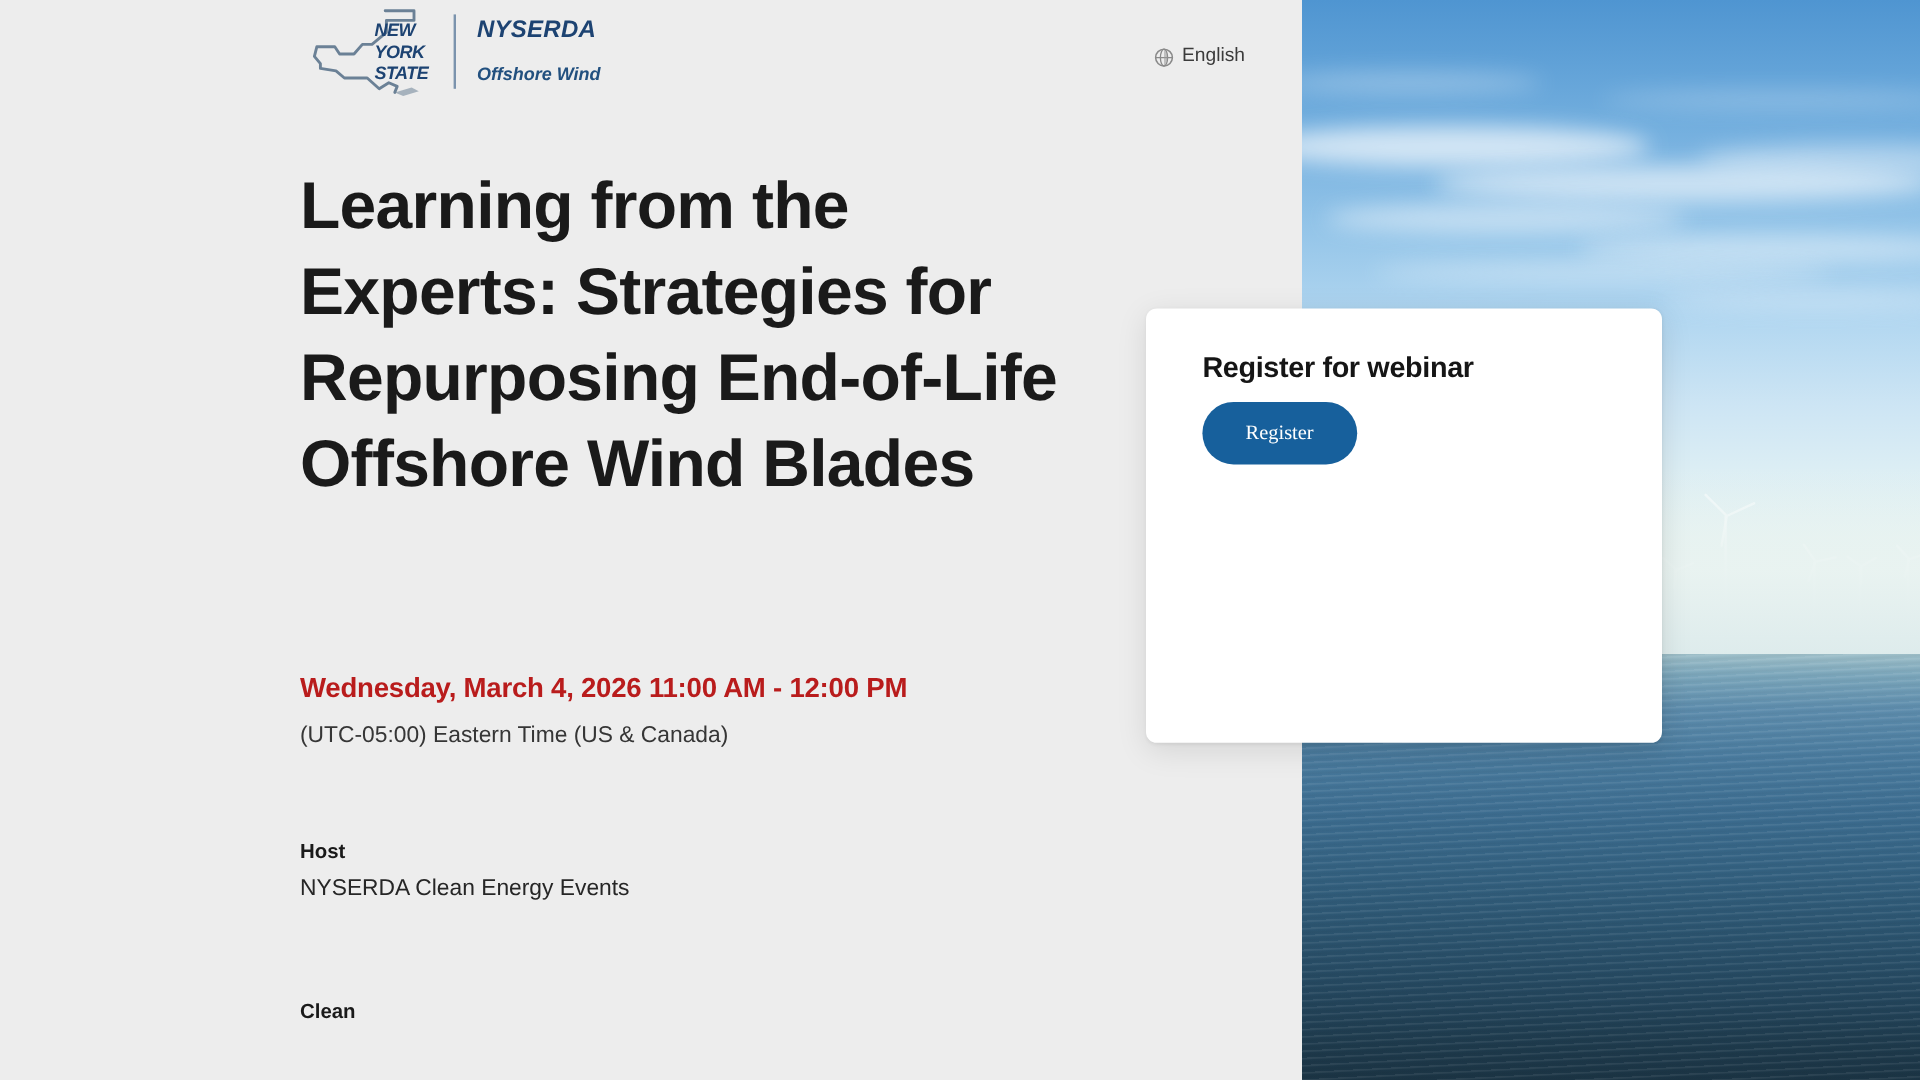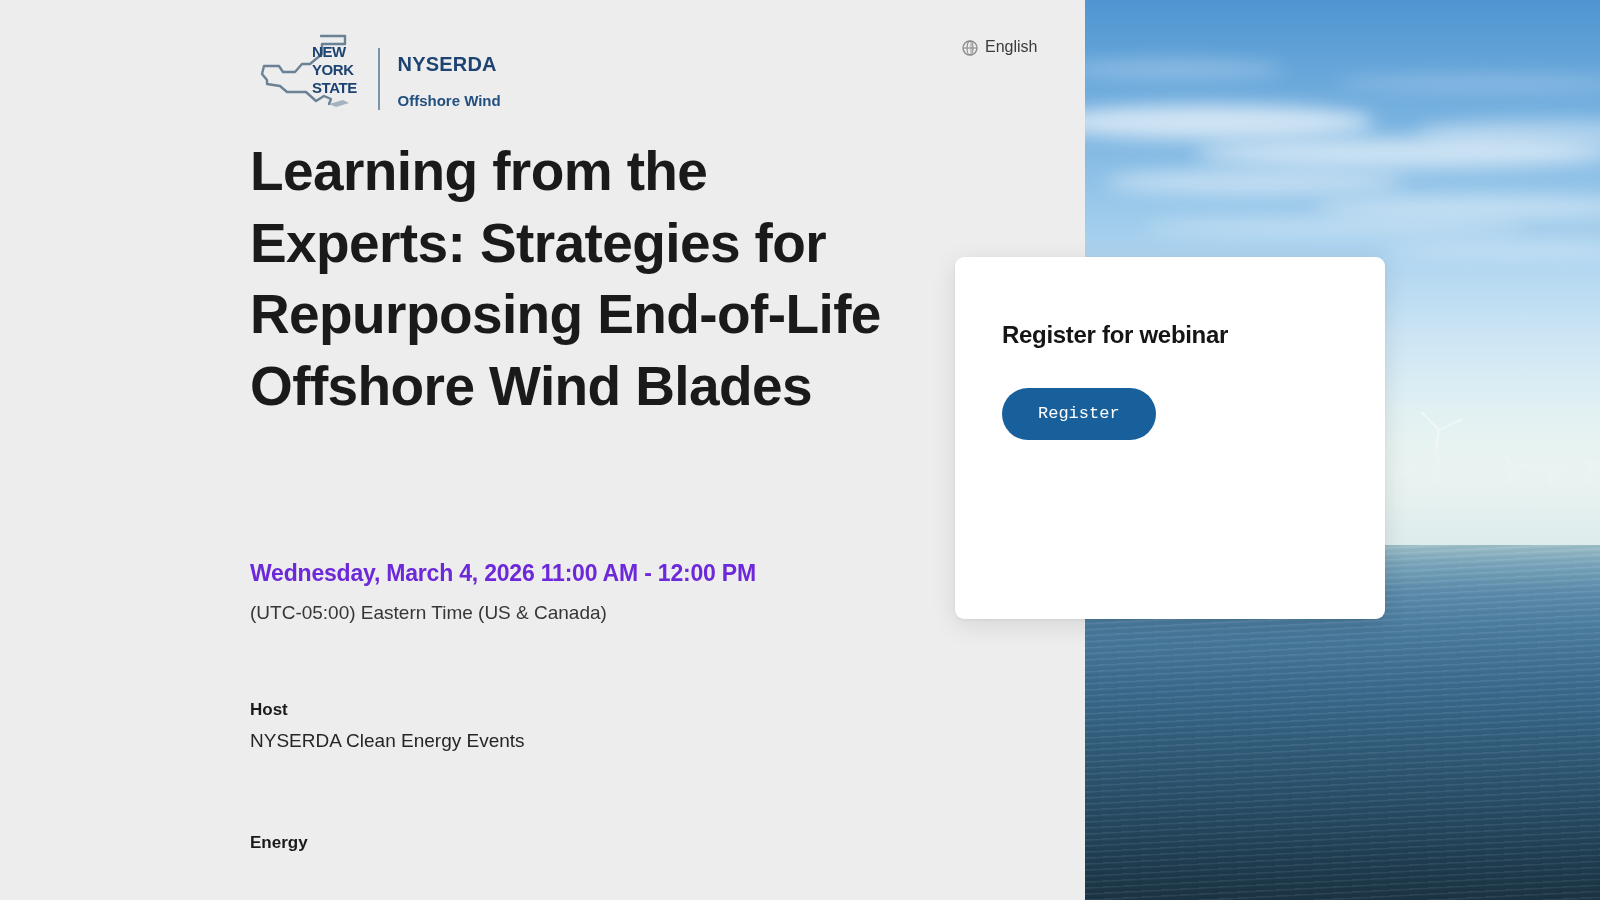--- a/index.html
+++ b/index.html
@@ -134,25 +134,26 @@
     top: 0;
     left: 0;
     width: 1085px;
     height: 900px;
     padding: 0;
   }
 
   
   .logo-lockup {
     position: absolute;
-    top: 28px;
+    top: 2px;
     left: 250px;
     display: flex;
-    align-items: flex-end;
+    align-items: center;
     height: 82px;
+    font-style: italic;
   }
   .ny-outline { width: 122px; height: 80px; display: block; }
   .logo-divider {
     width: 1.5px;
     height: 62px;
     background: #7b93ad;
     margin: 0 18px 0 6px;
   }
   .logo-wordmark { display: flex; flex-direction: column; justify-content: center; }
   .logo-nyserda {
@@ -199,21 +200,21 @@
     color: #1a1a1a;
   }
 
   
   .date-line {
     position: absolute;
     top: 560px;
     left: 250px;
     font-size: 23px;
     font-weight: bold;
-    color: #6d28d9;
+    color: #b91c1c;
     letter-spacing: -.2px;
   }
   .tz-line {
     position: absolute;
     top: 602px;
     left: 250px;
     font-size: 19px;
     color: #363636;
   }
 
@@ -247,48 +248,48 @@
   
   .reg-card {
     position: absolute;
     top: 257px;
     left: 955px;
     width: 430px;
     height: 362px;
     background: #ffffff;
     border-radius: 9px;
     box-shadow: 0 6px 26px rgba(0,0,0,0.10), 0 1px 3px rgba(0,0,0,0.06);
-    padding: 64px 44px 0 47px;
+    padding: 36px 44px 0 47px;
     z-index: 5;
   }
   .reg-title {
     font-size: 24px;
     font-weight: bold;
     color: #151515;
     letter-spacing: -.3px;
   }
   .reg-body {
     margin-top: 23px;
     font-size: 17.5px;
     line-height: 1.72;
     color: #2b2b2b;
     max-width: 340px;
   }
   .reg-btn {
-    margin-top: 39px;
+    margin-top: 14px;
     display: inline-block;
     background: #17609c;
     color: #ffffff;
     border: none;
     border-radius: 30px;
     padding: 0 36px;
     height: 52px;
     line-height: 52px;
     font-size: 17px;
-    font-family: Liberation Mono, monospace;
+    font-family: Liberation Serif, serif;
     cursor: pointer;
   }
 </style>
 </head>
 <body>
 
 <div class="page">
 
   <div class="hero">
     <div class="hero-sky">
@@ -368,21 +369,21 @@
     </div>
 
     <h1 class="headline">Learning from the Experts: Strategies for Repurposing End-of-Life Offshore Wind Blades</h1>
 
     <div class="date-line">Wednesday, March 4, 2026 11:00 AM - 12:00 PM</div>
     <div class="tz-line">(UTC-05:00) Eastern Time (US &amp; Canada)</div>
 
     <div class="host-label">Host</div>
     <div class="host-value">NYSERDA Clean Energy Events</div>
 
-    <div class="agenda-label">Energy</div>
+    <div class="agenda-label">Clean</div>
   </div>
 
   <div class="reg-card">
     <div class="reg-title">Register for webinar</div>
     <button class="reg-btn">Register</button>
   </div>
 
 </div>
 
 </body></html>

